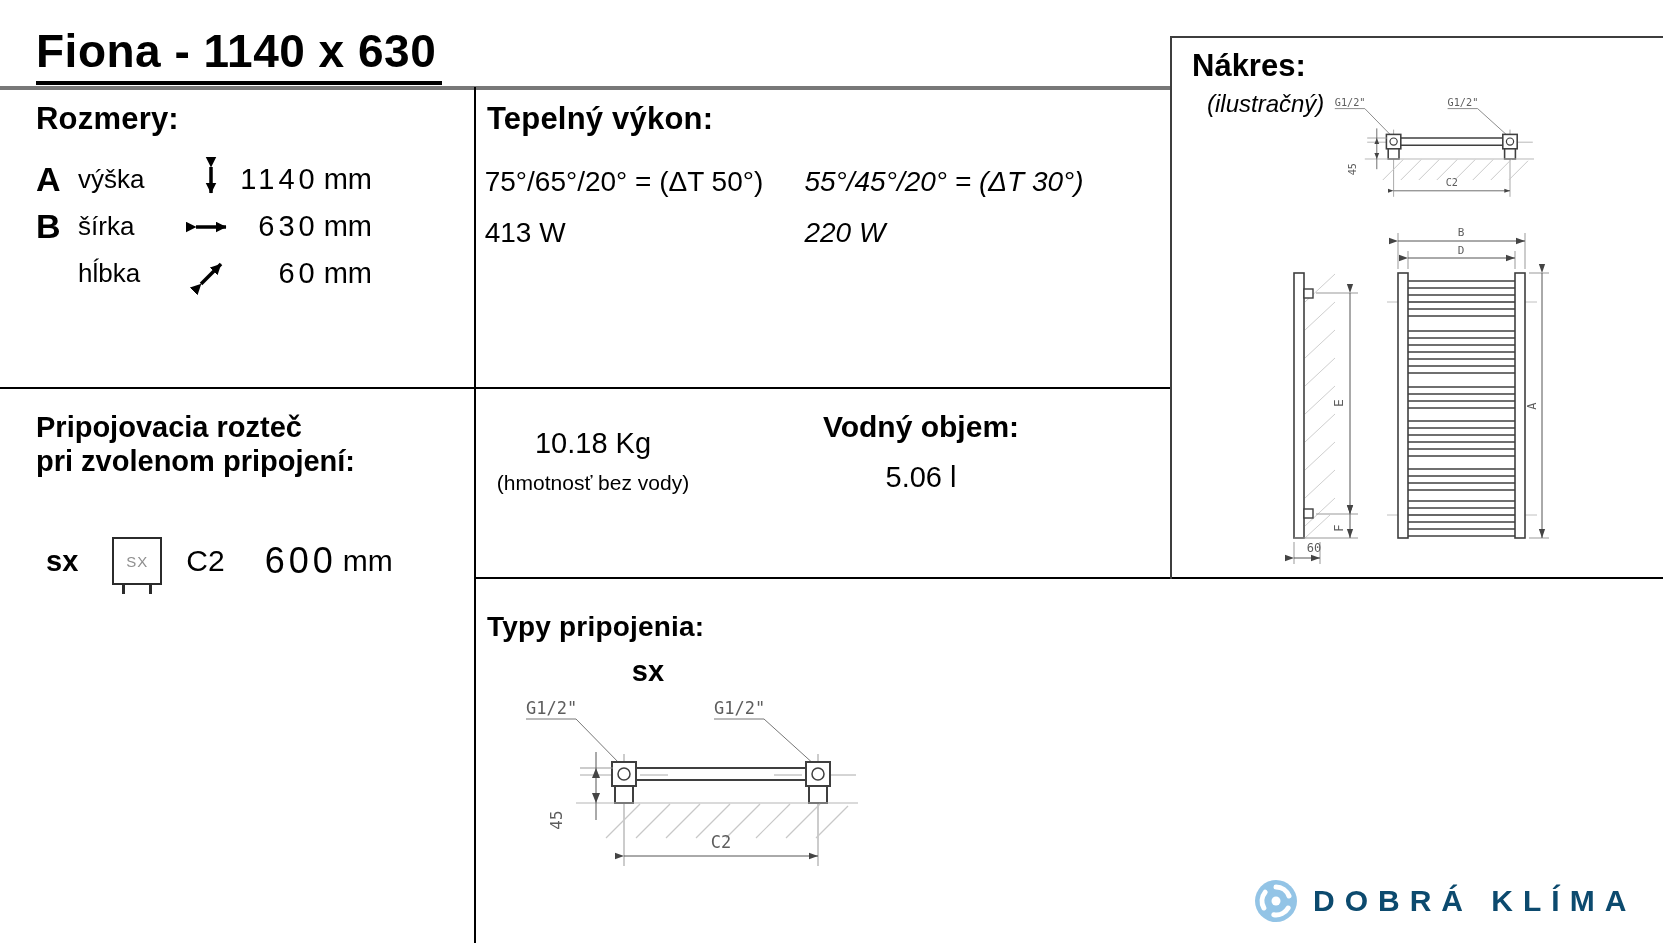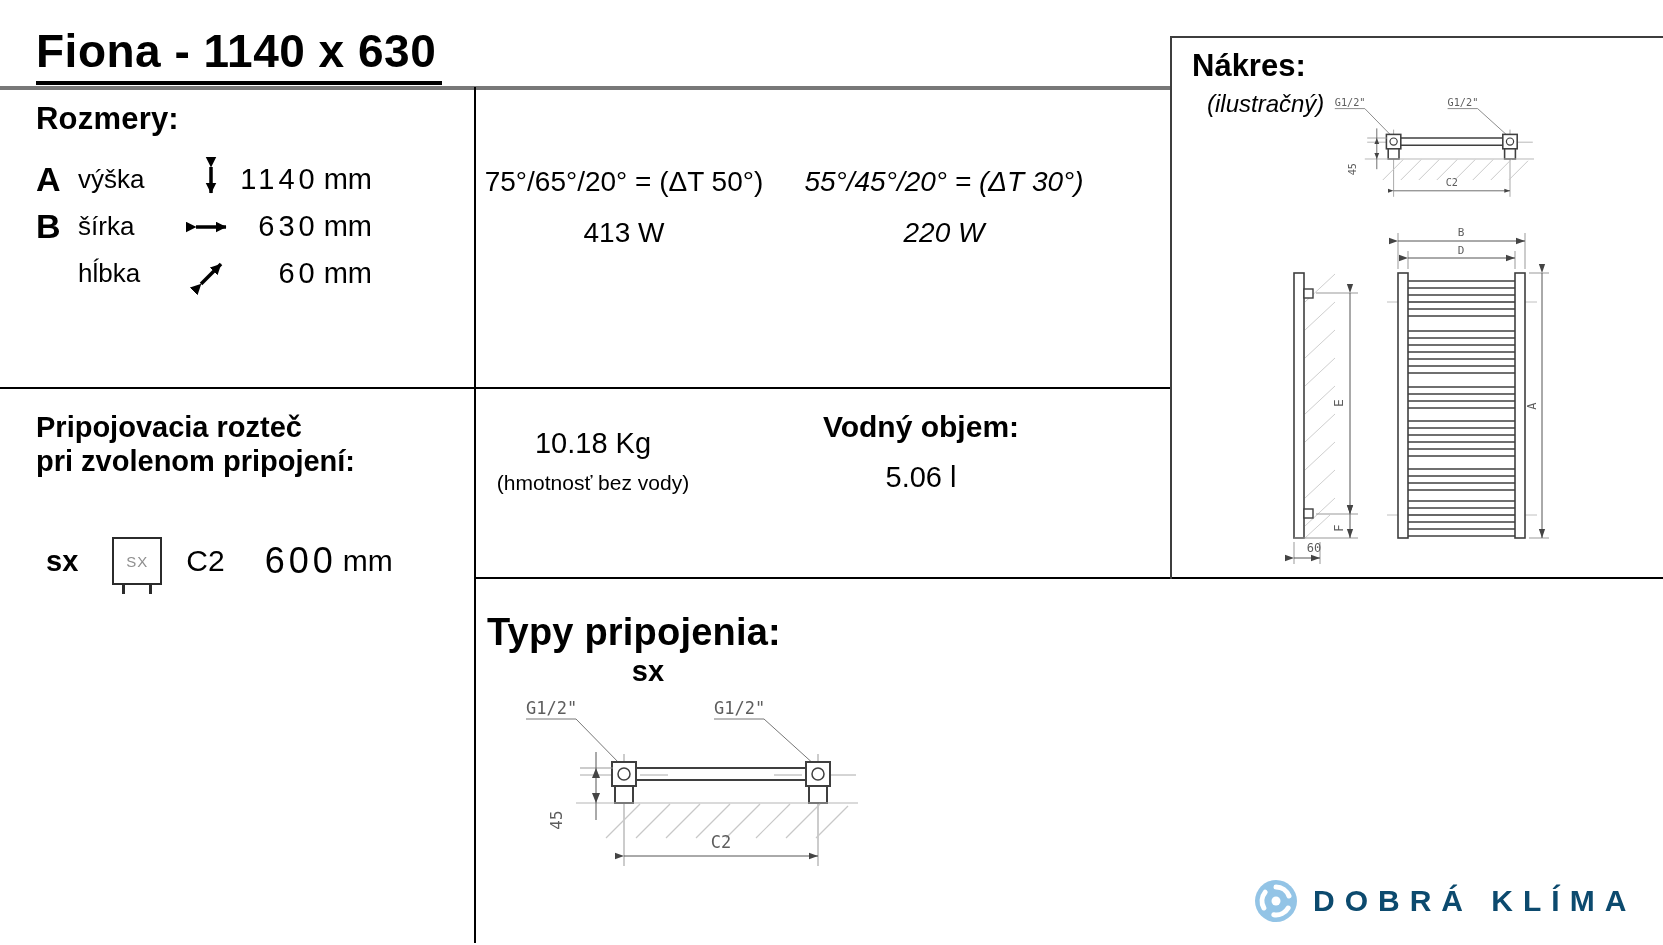--- a/index.html
+++ b/index.html
@@ -15,21 +15,21 @@
   h2.sec{position:absolute;margin:0;font-size:31px;font-weight:bold;letter-spacing:.2px;}
   
   .dim-rows{position:absolute;left:36px;top:156px;width:336px;}
   .dim-row{display:flex;align-items:center;height:47px;}
   .dim-letter{width:42px;font-size:34px;font-weight:bold;}
   .dim-label{width:104px;font-size:26px;}
   .dim-ico{width:58px;display:flex;justify-content:center;align-items:center;}
   .dim-val{flex:1;text-align:right;font-size:29px;letter-spacing:4px;}
   .dim-unit{font-size:29px;margin-left:5px;}
   
-  .tcol{position:absolute;top:166px;transform:translateX(-50%);text-align:center;}
+  .tcol{position:absolute;top:166px;transform:translateX(-50%);text-align:left;}
   .tcol .formula{margin:0;font-size:28px;white-space:nowrap;}
   .tcol .watt{margin:19px 0 0 0;font-size:28px;}
   
   .prip-head{position:absolute;left:36px;top:410px;font-size:29px;font-weight:bold;line-height:1.18;}
   .prip-row{position:absolute;left:46px;top:537px;display:flex;align-items:center;}
   .sx-label{font-size:29px;font-weight:bold;}
   .sx-box{position:relative;width:46px;height:44px;border:2px solid #2b2b2b;margin-left:34px;
           display:flex;align-items:center;justify-content:center;}
   .sx-box span{font-size:15px;color:#8f8f8f;letter-spacing:1px;}
   .sx-leg{position:absolute;bottom:-11px;width:3px;height:9px;background:#2b2b2b;}
@@ -111,20 +111,21 @@
       <span class="dim-ico">
         <svg width="44" height="44" viewBox="0 0 44 44">
           <line x1="12" y1="32" x2="32" y2="12" stroke="#000" stroke-width="3.5" marker-start="url(#mk-big)" marker-end="url(#mk-big)"></line>
         </svg>
       </span>
       <span class="dim-val">60</span>
       <span class="dim-unit">mm</span>
     </div>
   </div>
 
+  <h2 class="sec" style="left:487px;top:101px;">Tepelný výkon:</h2>
 
   <div class="tcol" style="left:624px;">
     <p class="formula">75°/65°/20° = (ΔT 50°)</p>
     <p class="watt">413 W</p>
   </div>
   <div class="tcol" style="left:944px;font-style:italic;">
     <p class="formula">55°/45°/20° = (ΔT 30°)</p>
     <p class="watt">220 W</p>
   </div>
 
@@ -146,21 +147,21 @@
 
   <div class="mcol" style="left:593px;">
     <p class="mval">10.18 Kg</p>
     <p class="mnote">(hmotnosť bez vody)</p>
   </div>
   <div class="mcol" style="left:921px;">
     <h3>Vodný objem:</h3>
     <p class="mval">5.06 l</p>
   </div>
 
-  <h2 class="sec" style="left:487px;top:611px;font-size:38px;">Typy pripojenia:</h2>
+  <h2 class="sec" style="left:487px;top:611px;font-size:28px;">Typy pripojenia:</h2>
   <div class="typy-sx">sx</div>
 
   <svg class="abs" style="left:518px;top:698px;" width="340" height="180" viewBox="0 0 340 180">
 
     <text x="8" y="16" font-size="17" class="cad">G1/2"</text>
     <text x="196" y="16" font-size="17" class="cad">G1/2"</text>
     <polyline points="8,21 58,21 104,68" fill="none" stroke="#777" stroke-width="1"></polyline>
     <polyline points="196,21 246,21 298,68" fill="none" stroke="#777" stroke-width="1"></polyline>
 
     <line x1="62" y1="77" x2="100" y2="77" stroke="#aaa" stroke-width="1"></line>

